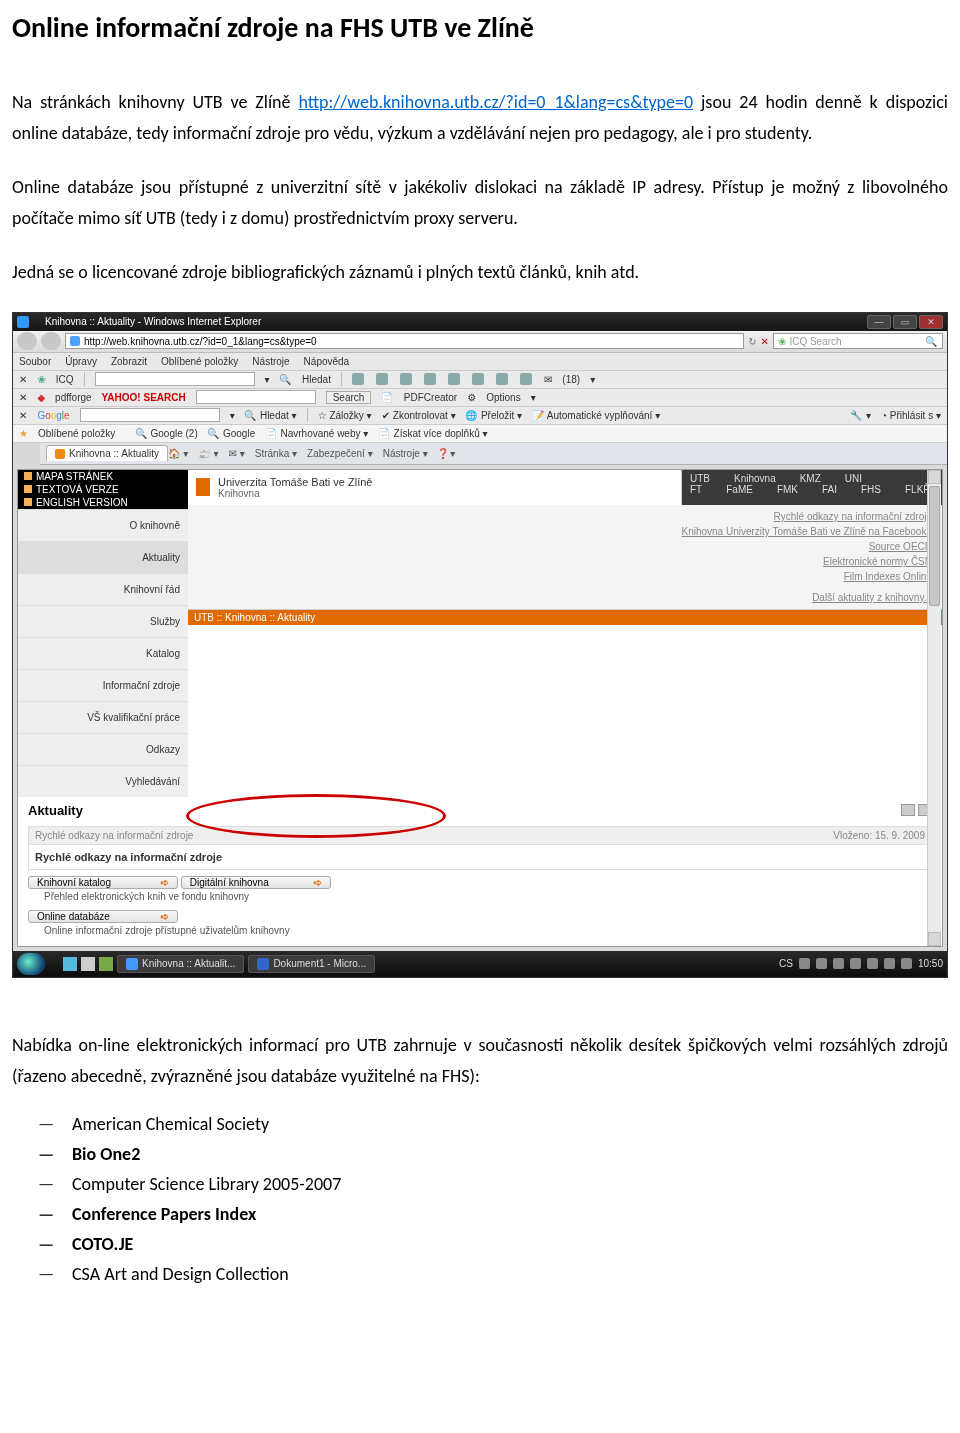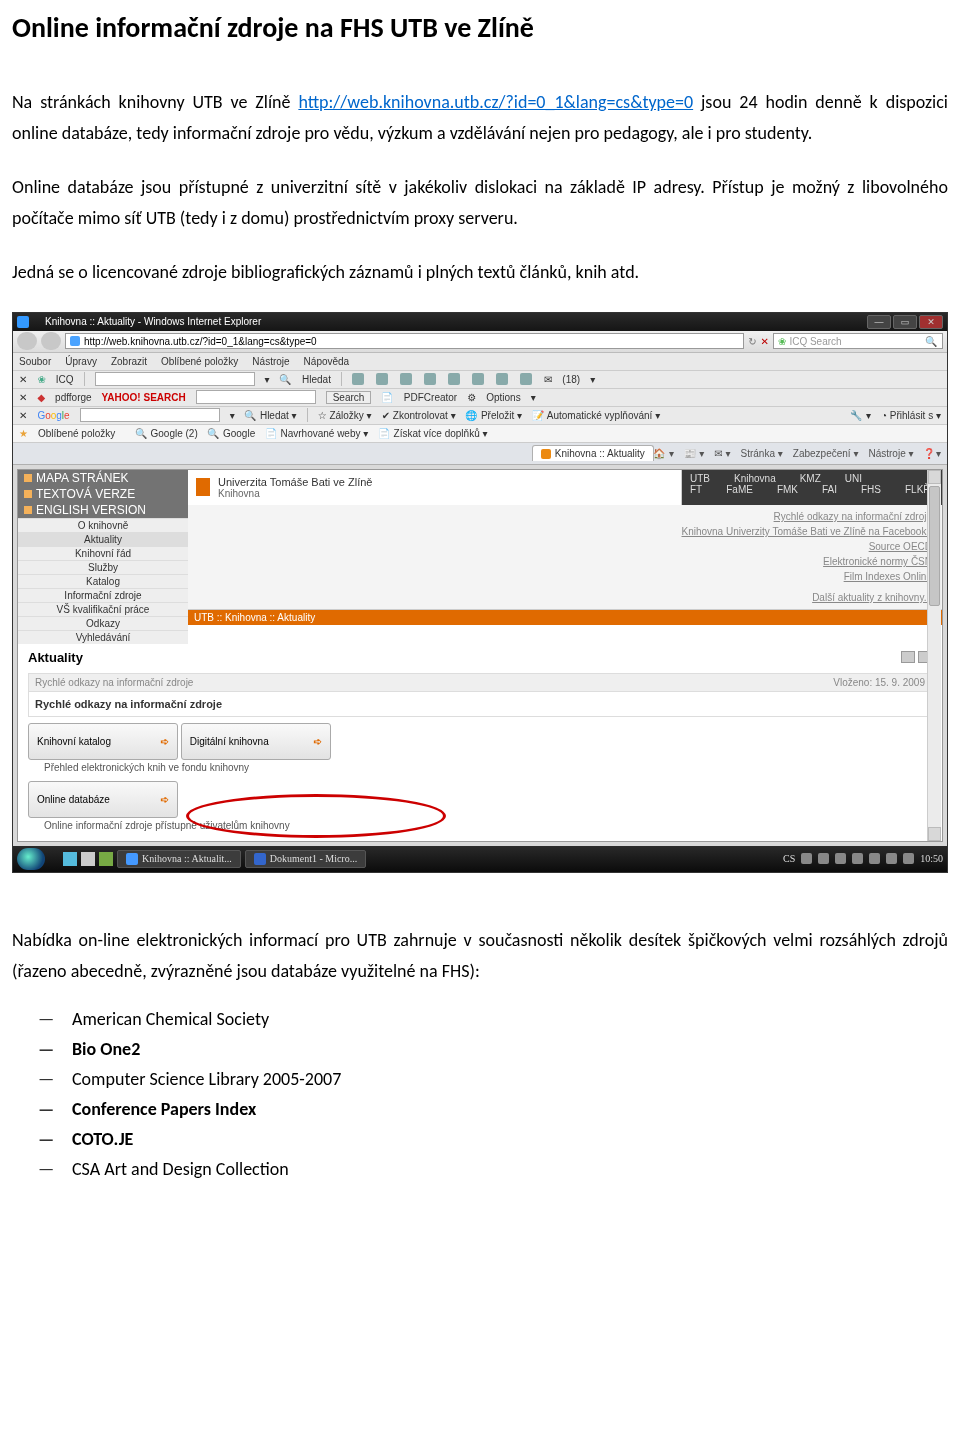--- a/index.html
+++ b/index.html
@@ -89,41 +89,42 @@
   .google-colors span:nth-child(4){color:#4285F4}
   .google-colors span:nth-child(5){color:#34A853}
   .google-colors span:nth-child(6){color:#EA4335}
   .ob-row {
     background: #f5f5f5; height: 18px; display: flex; align-items: center;
     gap: 10px; padding: 0 6px; font-size: 10px; color: #333;
     border-bottom: 1px solid #ccc;
   }
   .tab-row {
     background: #e1e4e9; height: 22px; display: flex; align-items: center;
-    padding: 0 6px; font-size: 10px; color: #333; justify-content: flex-end;
+    padding: 0 6px; font-size: 10px; color: #333; justify-content: flex-start;
     border-bottom: 1px solid #b0b0b0;
+    margin-left: 27px;
   }
   .tab {
     background: #fff; border: 1px solid #b0b0b0; border-bottom: none;
     padding: 2px 8px; border-radius: 3px 3px 0 0; display: flex; align-items: center; gap: 4px;
   }
   .tab .fav { width: 10px; height: 10px; background: #ec8a12; border-radius: 2px; }
   .tab-right { display: flex; gap: 10px; color: #555; }
   
   .page {
     background: #fff; border: 1px solid #999; margin: 4px; position: relative;
   }
   .page-inner { display: flex; }
   .sidebar {
     width: 170px; background: #eee;
   }
-  .sb-top { background: #737373; color: #fff; font-size: 12px; }
+  .sb-top { background: #000000; color: #fff; font-size: 10px; }
   .sb-top div { padding: 1px 6px; display: flex; align-items: center; gap: 4px; }
   .sb-top .sq { width: 8px; height: 8px; background: #f4b15a; display: inline-block; }
-  .sb-menu div { padding: 1px 8px; color: #333; font-size: 10px; border-top: 1px solid #ddd; text-align: center; }
+  .sb-menu div { padding: 10px 8px; color: #333; font-size: 10px; border-top: 1px solid #ddd; text-align: right; }
   .sb-menu .sel { background: #ddd; }
   .page-hdr {
     flex: 1; display: flex; flex-direction: column;
   }
   .hdr-row { display: flex; }
   .hdr-left {
     flex: 1; background: #fff; padding: 6px 8px; display: flex; align-items: center; gap: 8px;
     border-right: 1px solid #ccc;
   }
   .hdr-left .logo { width: 14px; height: 18px; background: #e06a00; }
@@ -155,21 +156,21 @@
     display: flex; justify-content: space-between;
     border: 1px solid #ddd; border-bottom: none;
   }
   .content-sub {
     background: #fff; color: #333; font-size: 11px; font-weight: bold; padding: 6px 6px;
     border: 1px solid #ddd;
   }
   .btn-box {
     background: linear-gradient(#f9f9f9, #e3e3e3); border: 1px solid #aaa;
     border-radius: 3px; display: inline-flex; align-items: center; gap: 9px;
-    padding: 12px 8px; font-size: 10px; margin: 6px 0 2px 0;
+    padding: 0 8px; font-size: 10px; margin: 6px 0 2px 0;
     min-width: 150px; justify-content: space-between;
   }
   .btn-box .arrow { color: #e06a00; font-weight: bold; }
   .btn-desc { font-size: 10px; color: #555; padding: 0 0 2px 16px; }
   .ellipse {
     position: absolute; border: 3px solid #cc0000; border-radius: 50%;
     width: 260px; height: 44px; left: 168px; top: 324px; pointer-events: none;
   }
   .scrollbar {
     position: absolute; right: 1px; top: 0; bottom: 0; width: 14px;
@@ -179,21 +180,21 @@
     height: 14px; background: #d8d8d8; border: 1px solid #bbb;
   }
   .scrollbar .thumb {
     position: absolute; top: 16px; height: 120px; left: 1px; right: 1px;
     background: #c6c6c6; border: 1px solid #aaa; border-radius: 2px;
   }
   
   .taskbar {
     background: linear-gradient(#2a2a2a, #0b0b0b);
     height: 26px; display: flex; align-items: center; padding: 0 4px;
-    justify-content: space-between; color: #ddd; font-size: 10px; font-family: Liberation Serif, serif;
+    justify-content: space-between; color: #ddd; font-size: 10px;
   }
   .taskbar .start {
     width: 28px; height: 22px; border-radius: 11px;
     background: radial-gradient(circle at 40% 40%, #6ec, #147 70%);
   }
   .taskbar .tasks { display: flex; gap: 4px; align-items: center; }
   .task-item {
     background: #3c3c3c; border: 1px solid #555; border-radius: 2px;
     padding: 2px 8px; display: flex; align-items: center; gap: 4px;
   }

